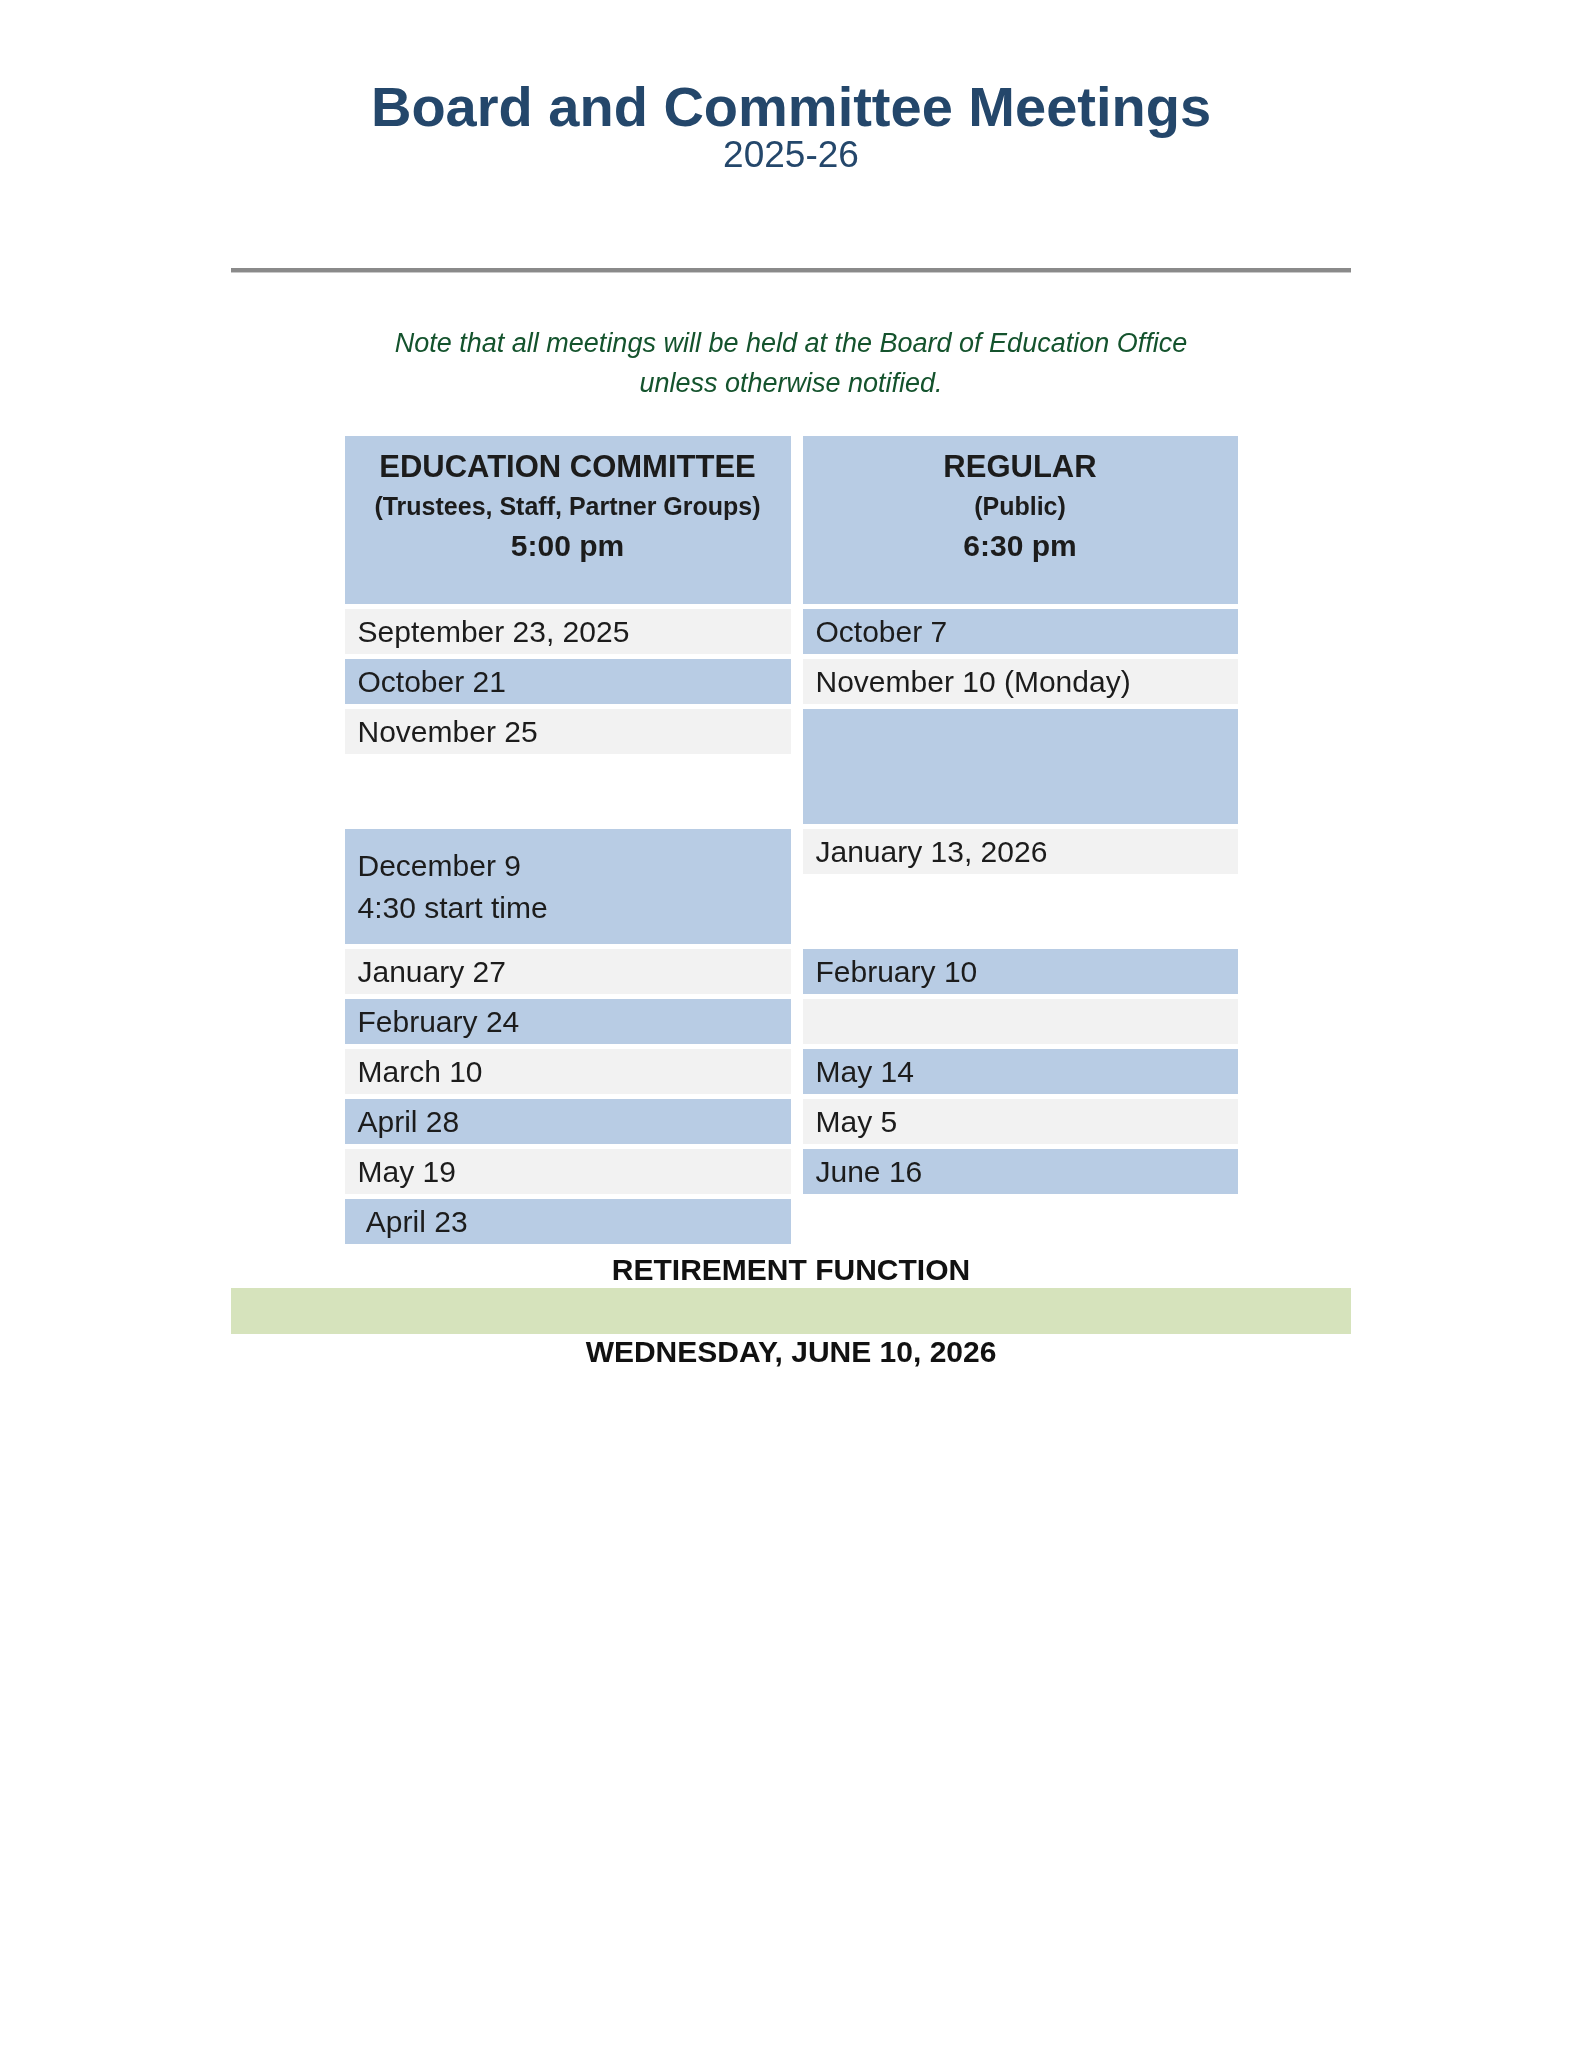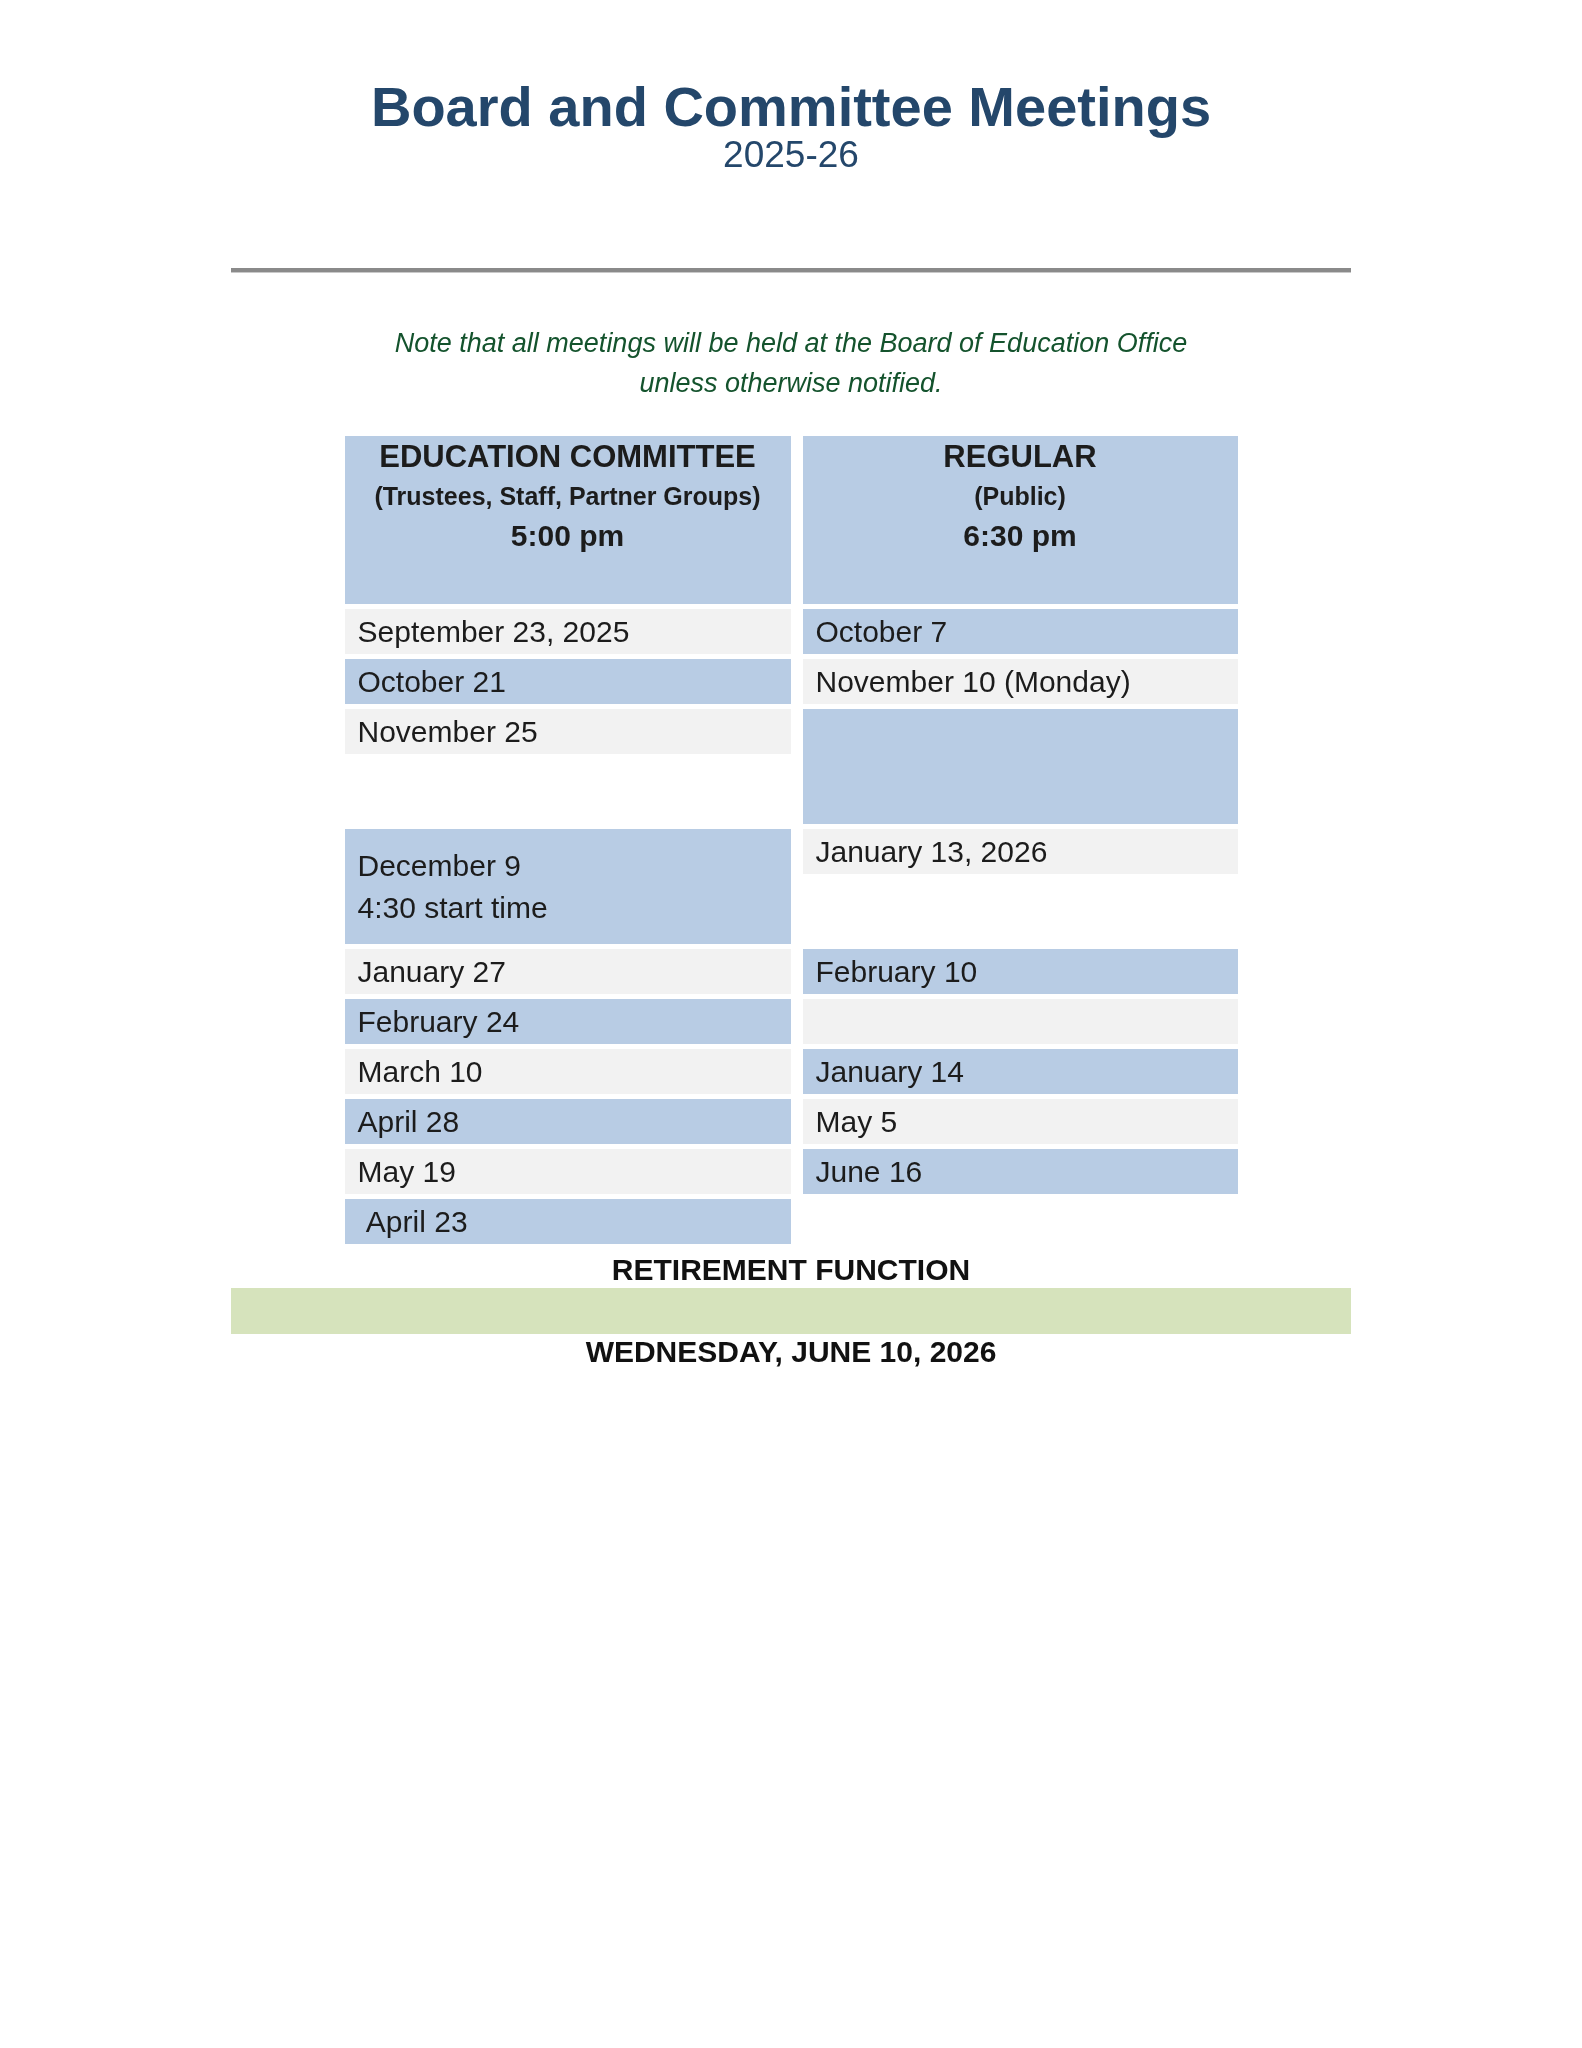--- a/index.html
+++ b/index.html
@@ -57,21 +57,21 @@
   }
   .cell {
     box-sizing: border-box;
     color: #1c1c1c;
     font-size: 30px;
   }
   .cell.header {
     height: 168px;
     background: var(--blue, #B8CCE4);
     text-align: center;
-    padding-top: 0;
+    padding-top: 10px;
   }
   .h-title  { font-weight: bold; font-size: 31px; line-height: 42px; }
   .h-sub    { font-weight: bold; font-size: 25px; line-height: 36px; }
   .h-time   { font-weight: bold; font-size: 30px; line-height: 44px; }
   .cell.row {
     height: 45px;
     padding-left: 13px;
     display: flex;
     flex-direction: column;
     justify-content: center;
@@ -128,21 +128,21 @@
       <div class="cell row gray"><div>November 10 (Monday)</div></div>
       <div class="cell row gray"><div>November 25</div></div>
       <div class="cell row blue tall"></div>
       <div class="cell row blue tall"><div>December 9</div><div>4:30 start time</div></div>
       <div class="cell row gray"><div>January 13, 2026</div></div>
       <div class="cell row gray"><div>January 27</div></div>
       <div class="cell row blue"><div>February 10</div></div>
       <div class="cell row blue"><div>February 24</div></div>
       <div class="cell row gray"></div>
       <div class="cell row gray"><div>March 10</div></div>
-      <div class="cell row blue"><div>January 14</div></div>
+      <div class="cell row blue"><div>May 14</div></div>
       <div class="cell row blue"><div>April 28</div></div>
       <div class="cell row gray"><div>May 5</div></div>
       <div class="cell row gray"><div>May 19</div></div>
       <div class="cell row blue"><div>June 16</div></div>
       <div class="cell row blue"><div> April 23</div></div>
     </div>
 
   <div class="banner">
     <span>RETIREMENT FUNCTION</span>
     <span>WEDNESDAY, JUNE 10, 2026</span>

